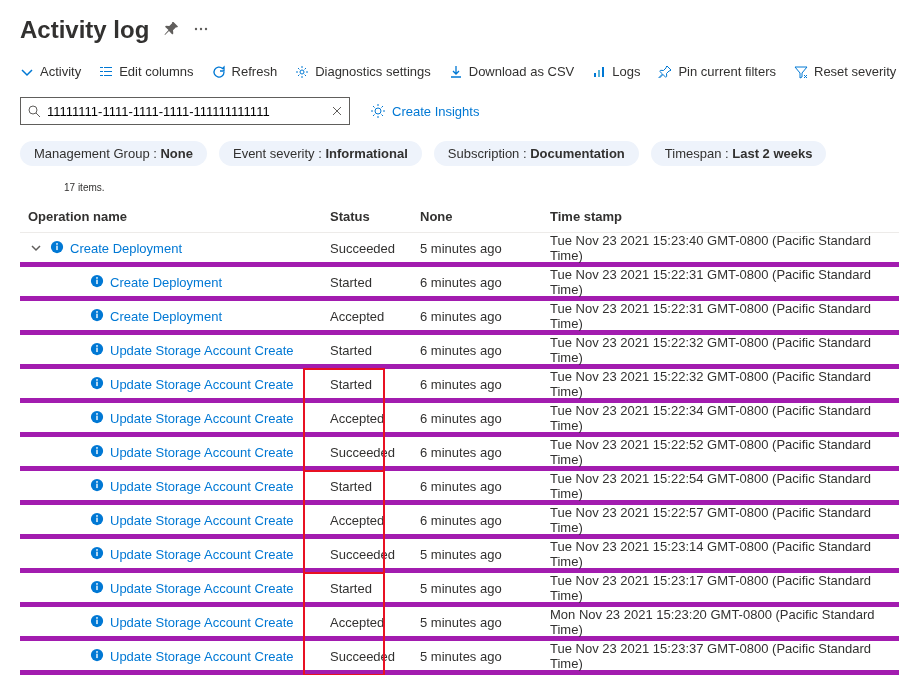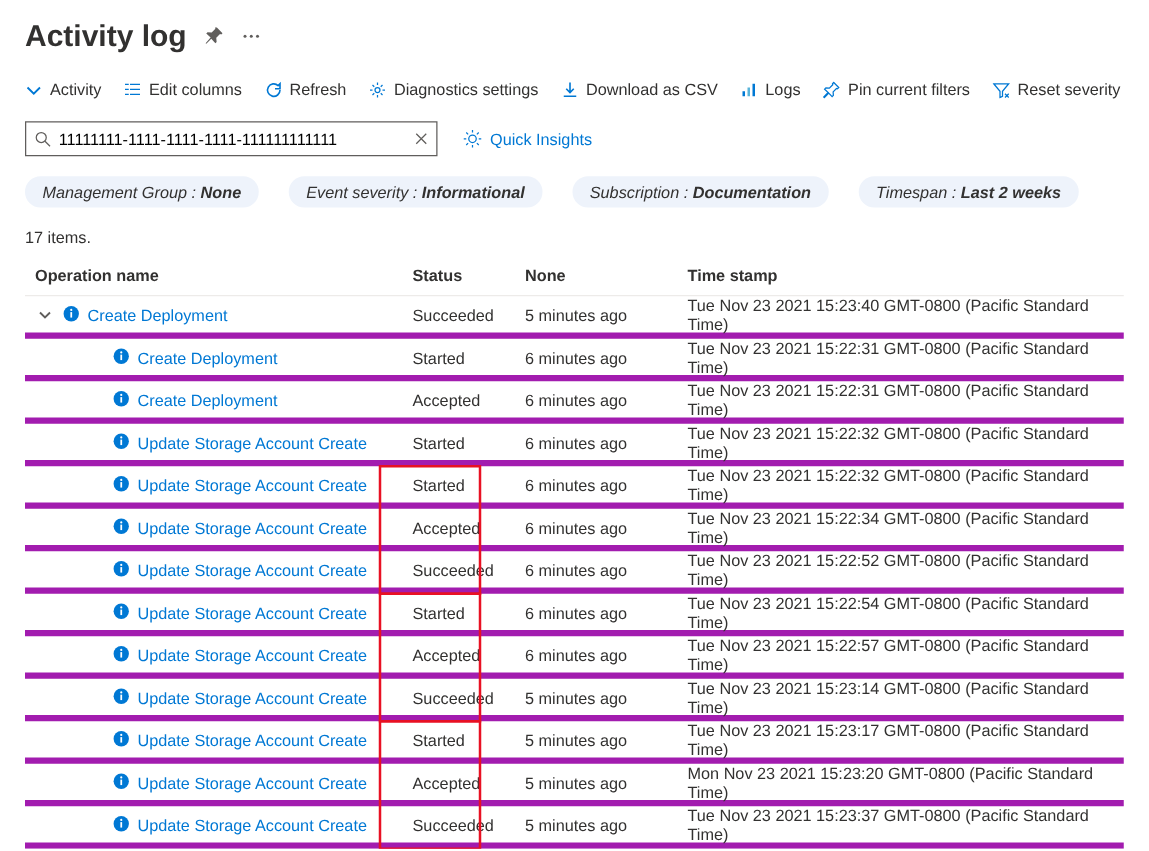--- a/index.html
+++ b/index.html
@@ -64,35 +64,35 @@
     }
     .quick-insights {
       color: #0078d4;
       display: flex;
       align-items: center;
       gap: 6px;
       cursor: pointer;
     }
     .filters {
       display: flex;
-      gap: 24px;
+      gap: 12px;
       padding: 8px 20px;
-      font-style: italic;
     }
     .filter-pill {
       background: #eef3fb;
       border-radius: 14px;
       padding: 5px 14px;
       font-size: 13px;
       cursor: pointer;
     }
     .filter-pill b { font-weight: 600; }
     .count {
       padding: 8px 20px;
-      font-size: 13px;
+      font-size: 10px;
+      margin-left: 44px;
     }
     .table {
       padding: 0 20px;
     }
     .thead {
       display: grid;
       grid-template-columns: 310px 90px 130px 1fr;
       font-weight: 600;
       border-bottom: 1px solid #edebe9;
       padding: 8px 0;
@@ -213,21 +213,21 @@
     <input type="text" value="11111111-1111-1111-1111-111111111111" style="">
     <svg width="12" height="12" viewBox="0 0 12 12">
         <path d="M2 2l8 8M10 2l-8 8" stroke="#605e5c"></path>
       </svg>
   </div>
   <div class="quick-insights">
     <svg width="16" height="16" viewBox="0 0 16 16">
         <circle cx="8" cy="8" r="3" fill="none" stroke="#0078d4"></circle>
         <path d="M8 1v2M8 13v2M1 8h2M13 8h2M3 3l1.5 1.5M11.5 11.5L13 13M13 3l-1.5 1.5M4.5 11.5L3 13" stroke="#0078d4"></path>
       </svg>
-    <span>Quick Insights</span>
+    <span>Create Insights</span>
   </div>
 </div>
 
 <div class="filters">
   <div class="filter-pill">
     <span>Management Group : </span><b>None</b>
   </div>
   <div class="filter-pill">
     <span>Event severity : </span><b>Informational</b>
   </div>

